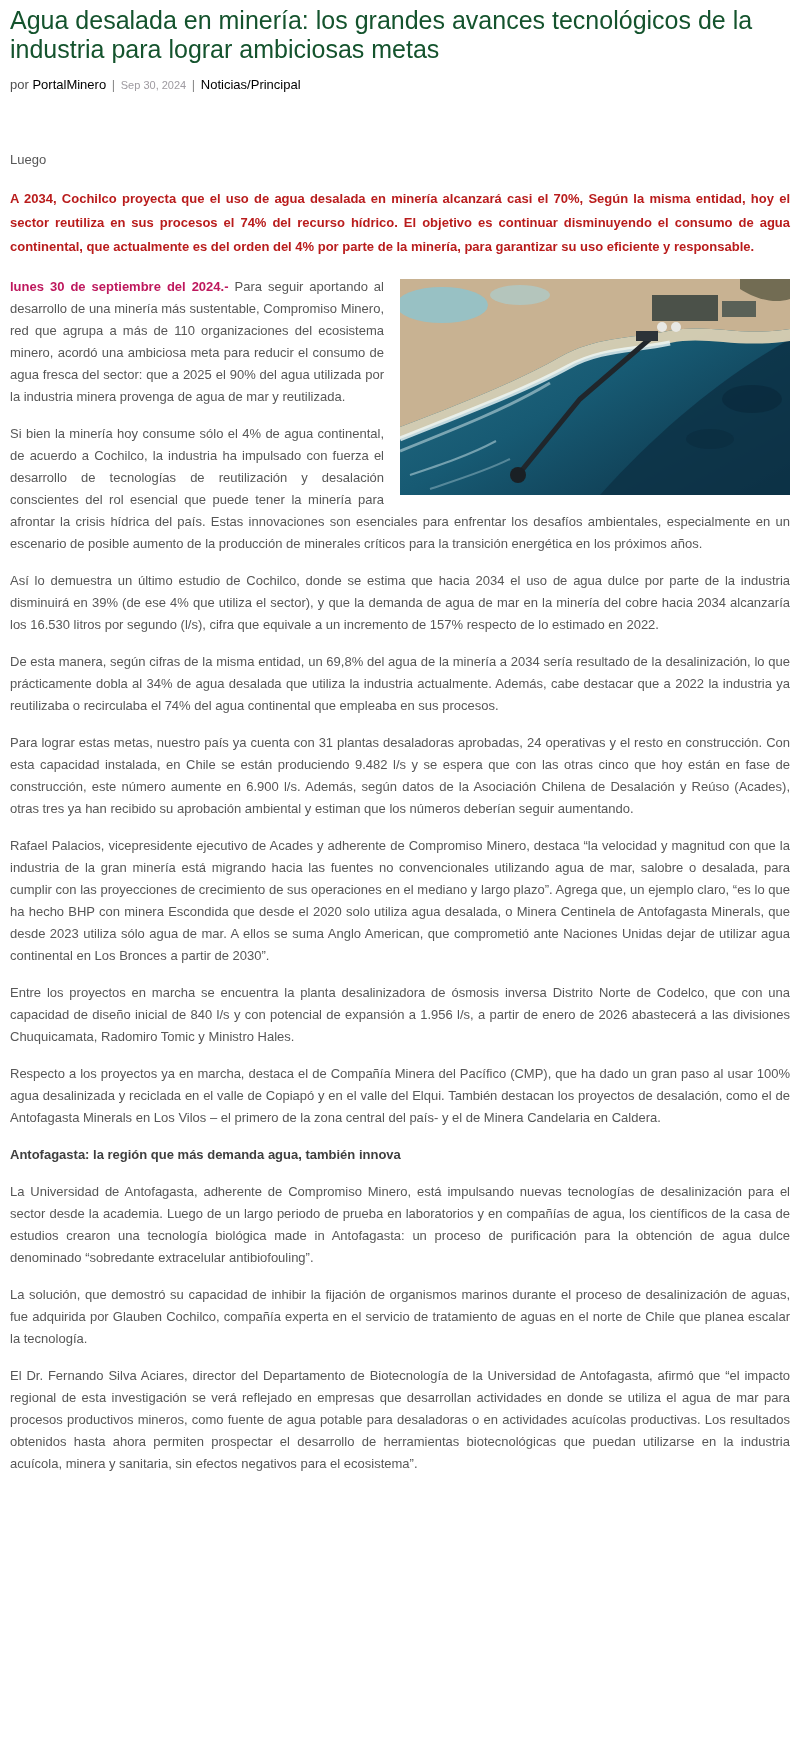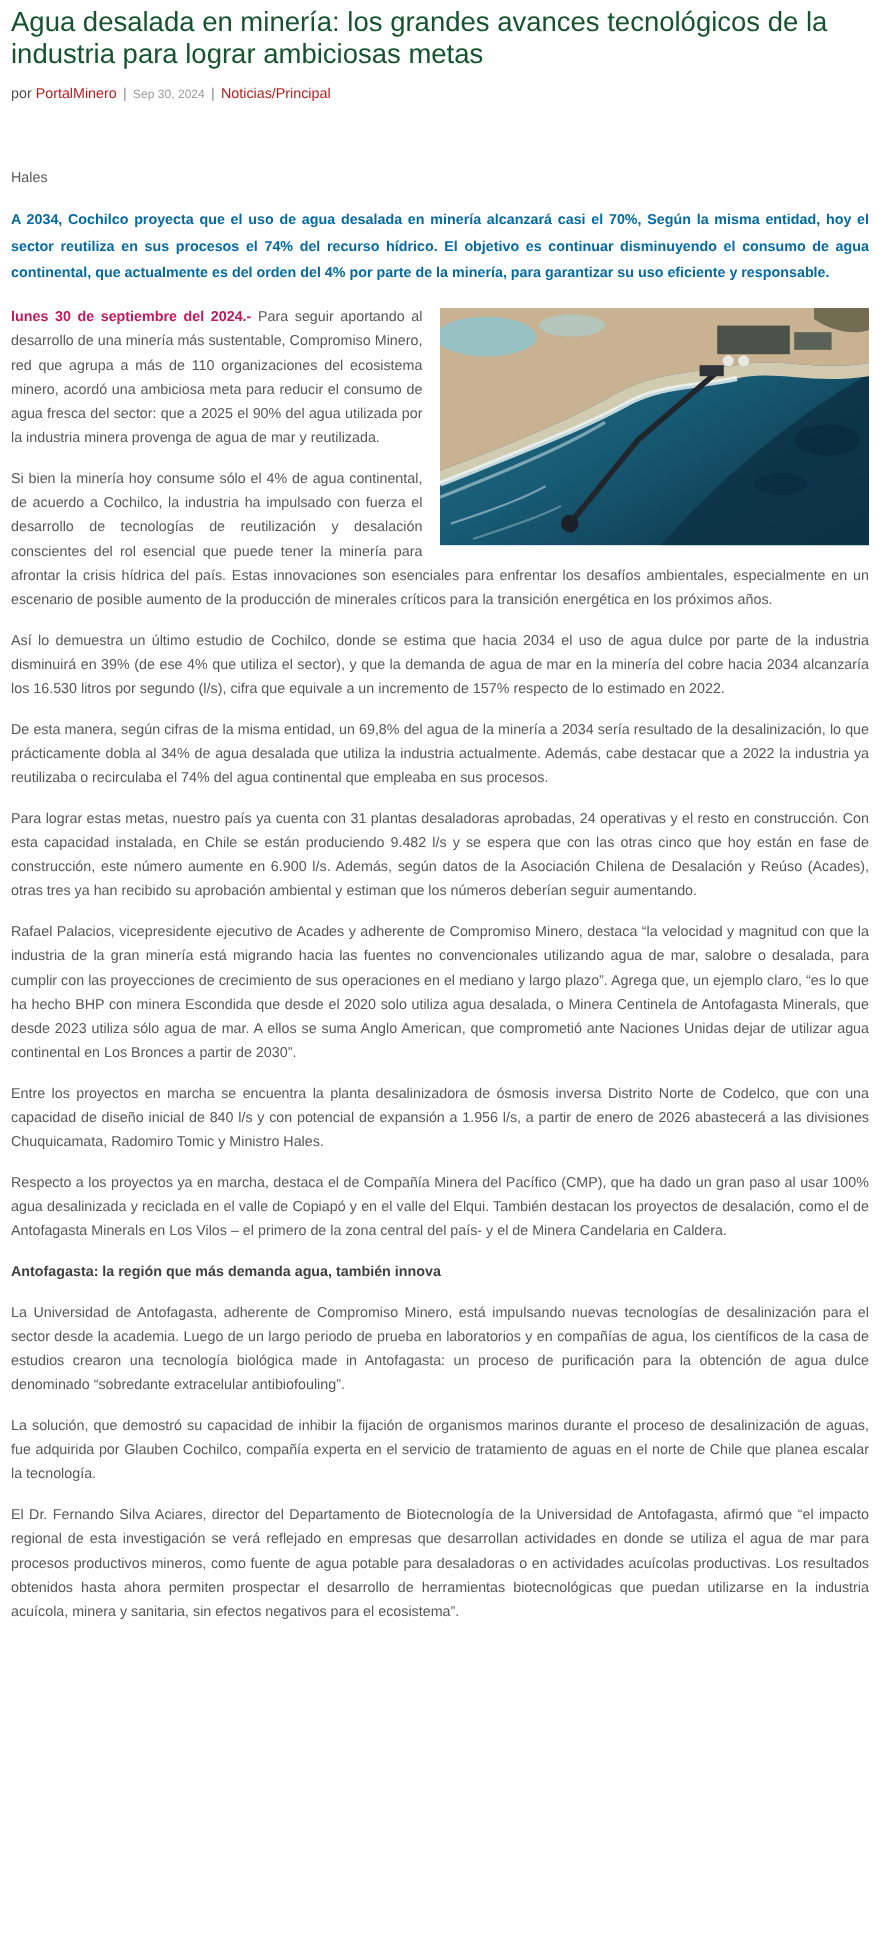--- a/index.html
+++ b/index.html
@@ -21,39 +21,39 @@
     line-height: 29px;
     margin: 0 0 12px 0;
     letter-spacing: 0;
   }
   .meta {
     font-size: 13px;
     color: #4f4f4f;
     margin: 0 0 55px 0;
     line-height: 18px;
   }
-  .meta a { color: #b91c1c; text-decoration: none; cursor: pointer; }
+  .meta a { color: #000000; text-decoration: none; cursor: pointer; }
   .meta .sep { color: #8a8a8a; margin: 0 2px; }
   .meta .date { font-size: 11px; color: #9e9aa0; }
   p.body-p {
     font-size: 13px;
     line-height: 22px;
     text-align: justify;
     margin: 0 0 15px 0;
   }
   p.location {
     font-size: 13px;
     line-height: 22px;
     text-align: left;
     margin: 0 0 16px 0;
   }
   p.lead {
     font-size: 13px;
     font-weight: bold;
-    color: #0369a1;
+    color: #b91c1c;
     line-height: 24px;
     text-align: justify;
     margin: 0 0 17px 0;
   }
   p.subhead {
     font-size: 13px;
     font-weight: bold;
     color: #3f3f3f;
     line-height: 22px;
     text-align: left;
@@ -79,21 +79,21 @@
 
   <div class="meta">
     <span>por</span>
     <a>PortalMinero</a>
     <span class="sep">|</span>
     <span class="date">Sep 30, 2024</span>
     <span class="sep">|</span>
     <a>Noticias/Principal</a>
   </div>
 
-  <p class="location">Hales</p>
+  <p class="location">Luego</p>
 
   <p class="lead">A 2034, Cochilco proyecta que el uso de agua desalada en minería alcanzará casi el 70%, Según la misma entidad, hoy el sector reutiliza en sus procesos el 74% del recurso hídrico. El objetivo es continuar disminuyendo el consumo de agua continental, que actualmente es del orden del 4% por parte de la minería, para garantizar su uso eficiente y responsable.</p>
 
   <figure class="photo">
     <svg width="390" height="216" viewBox="0 0 390 216" preserveAspectRatio="none">
       <defs>
         <linearGradient id="sea" x1="0" y1="0" x2="1" y2="1">
           <stop offset="0" stop-color="#2a7289"></stop>
           <stop offset="0.5" stop-color="#175a73"></stop>
           <stop offset="1" stop-color="#0c2e42"></stop>

